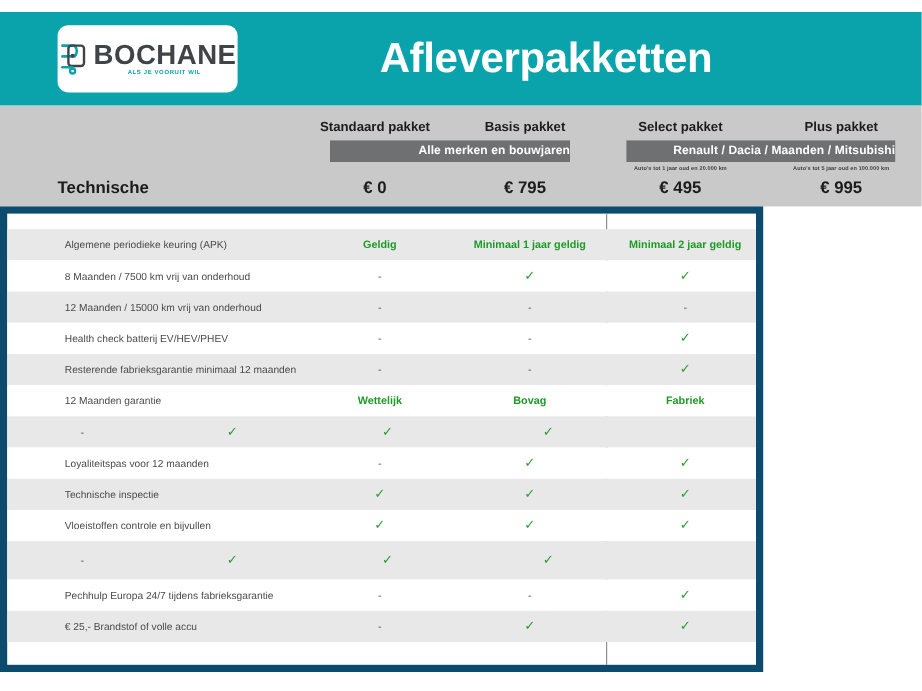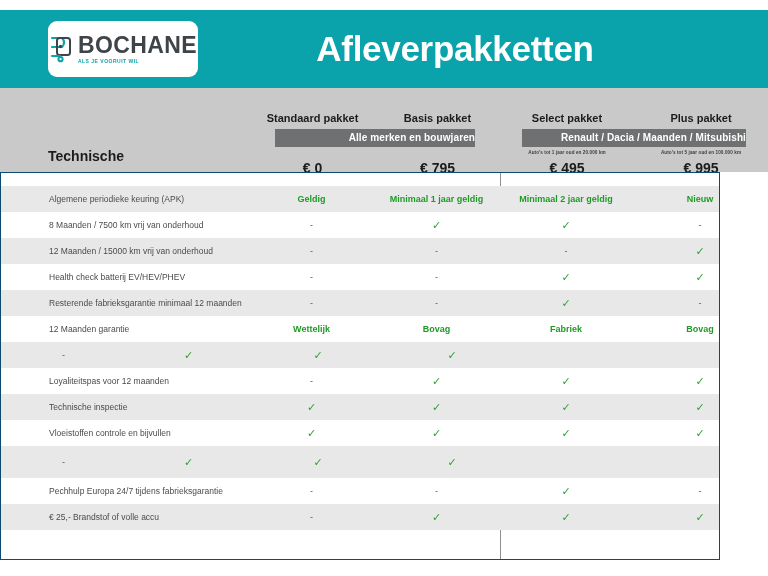--- a/index.html
+++ b/index.html
@@ -46,21 +46,21 @@
   }
   .logo-mark {
     width: 24px;
     height: 28px;
     flex: none;
     display: block;
   }
   .logo-wordwrap {
     display: flex;
     flex-direction: column;
-    align-items: flex-start;
+    align-items: center;
     line-height: 1;
   }
   .logo-word {
     font-size: 23px;
     font-weight: bold;
     letter-spacing: 0.4px;
     color: #3f4449;
   }
   .logo-tag {
     font-size: 5px;
@@ -84,21 +84,21 @@
   .pkg-header {
     position: absolute;
     left: 0;
     top: 88px;
     width: 768px;
     height: 84px;
     background: #c9c9c9;
   }
   .pkg-group {
     position: absolute;
-    top: 12px;
+    top: 0;
     height: 84px;
   }
   .pkg-group.left  { left: 250px;  width: 250px; }
   .pkg-group.right { left: 500px;  width: 268px; }
 
   .pkg-names {
     display: flex;
     width: 100%;
     padding-top: 12px;
     box-sizing: border-box;
@@ -157,23 +157,23 @@
     font-size: 14px;
     font-weight: bold;
     color: #1c1c1c;
   }
 
   
   .table-frame {
     position: absolute;
     left: 0;
     top: 172px;
-    width: 720px;
+    width: 636px;
     height: 388px;
-    border: 1px solid #0c4a6e;
+    border: 6px solid #0c4a6e;
     box-sizing: border-box;
     background: #ffffff;
     overflow: hidden;
   }
   .divider {
     position: absolute;
     left: 499px;
     top: 0;
     width: 1px;
     height: 388px;

